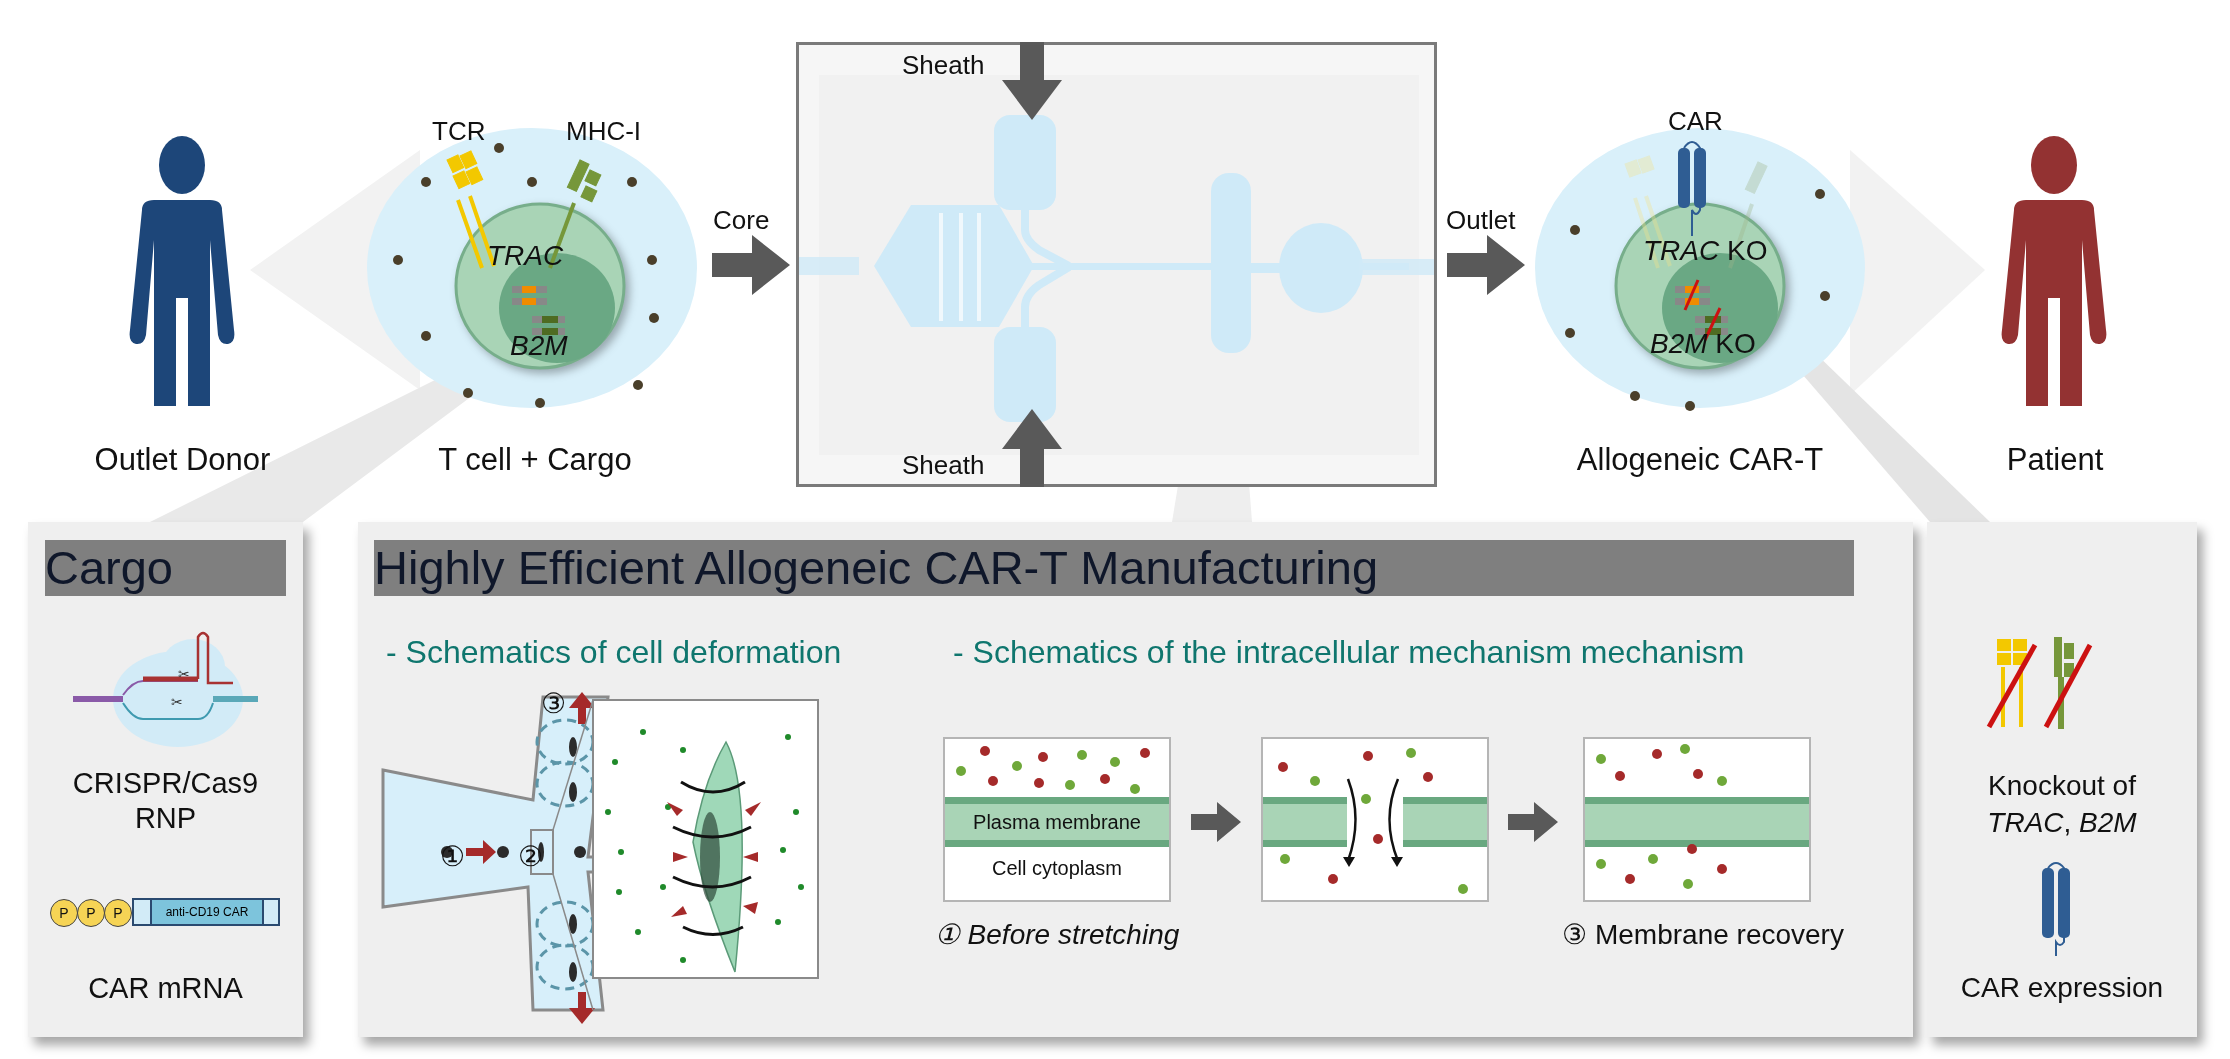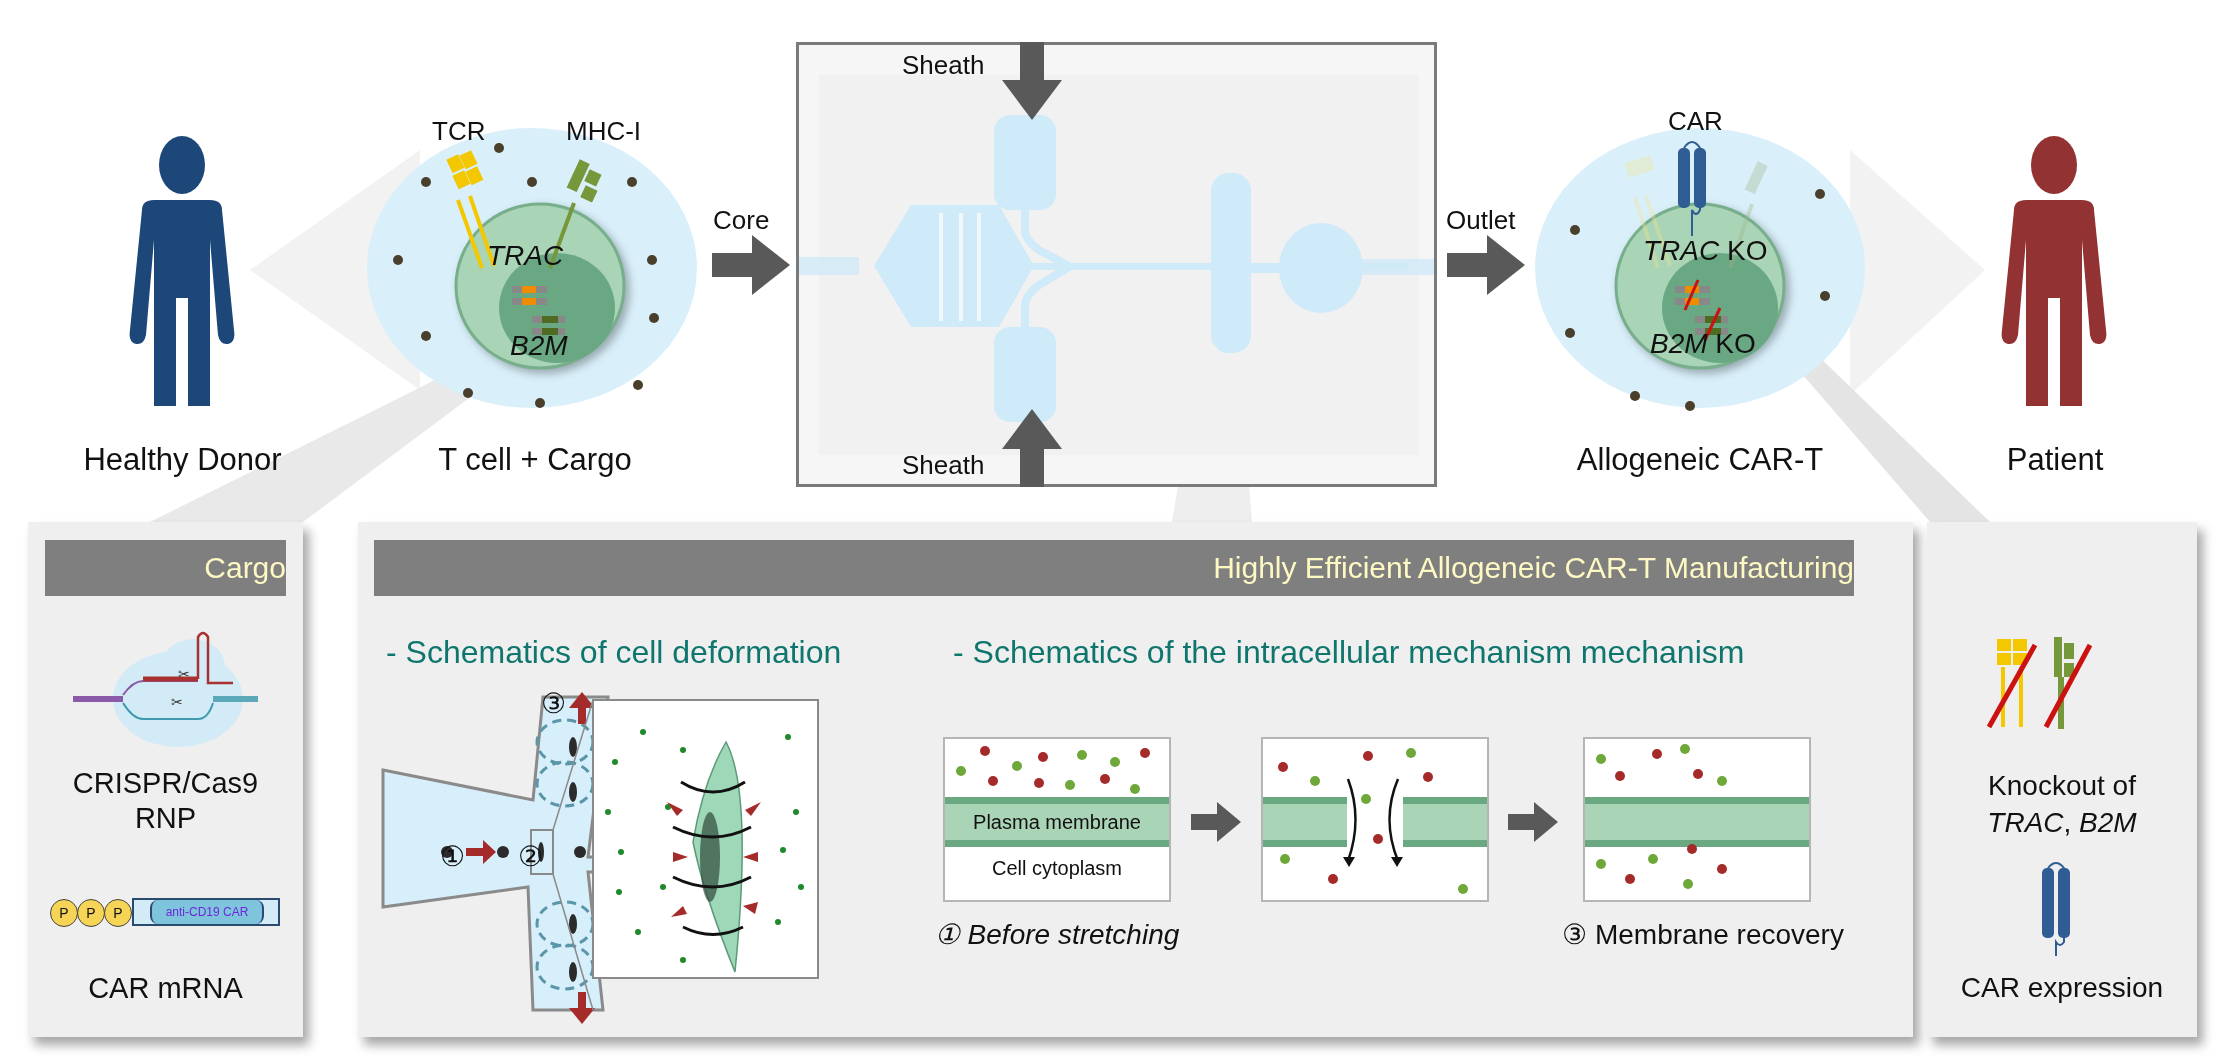--- a/index.html
+++ b/index.html
@@ -1,21 +1,21 @@
 <!DOCTYPE html>
 <html><head>
 <meta charset="utf-8">
 <style>
   html,body{margin:0;padding:0;background:#ffffff;}
   body{width:2230px;height:1059px;position:relative;overflow:hidden;font-family:"Liberation Sans",sans-serif;color:#111;}
   .abs{position:absolute;}
   .lbl{position:absolute;font-size:31px;text-align:center;white-space:nowrap;color:#111;}
   .small-lbl{position:absolute;font-size:26px;white-space:nowrap;color:#111;}
   .panel{position:absolute;background:#efefef;box-shadow:6px 8px 10px rgba(0,0,0,0.35);}
-  .panel-head{position:absolute;background:#7f7f7f;color:#fef9c3;font-size:30px;text-align:right;line-height:60px;height:60px;}
+  .panel-head{position:absolute;background:#7f7f7f;color:#0f172a;font-size:47px;text-align:left;line-height:60px;height:60px;}
   .sub-title{position:absolute;font-size:32px;white-space:nowrap;color:#0f766e;}
   .step-box{position:absolute;background:#fff;border:2px solid #b5b5b5;box-sizing:border-box;overflow:hidden;}
   .membrane{position:absolute;left:0;right:0;background:#a9d4b6;border-top:7px solid #69a880;border-bottom:7px solid #69a880;}
   .step-caption{position:absolute;font-size:28px;text-align:center;white-space:nowrap;line-height:36px;color:#111;}
   svg{position:absolute;overflow:visible;}
   .ital{font-style:italic;}
 </style>
 </head>
 <body>
 
@@ -29,21 +29,21 @@
 
   <polygon points="1985,270 1850,150 1850,395" fill="#f2f2f2"></polygon>
 
   <polygon points="1790,360 1812,350 1990,522 1930,522" fill="#e4e4e4"></polygon>
 </svg>
 
 <svg width="140" height="280" style="left:112px;top:130px;">
   <ellipse cx="70" cy="35" rx="23" ry="29" fill="#1d4679"></ellipse>
   <path d="M30,80 Q30,70 42,70 L98,70 Q110,70 110,80 L122,200 Q124,212 116,214 Q108,215 106,205 L98,110 L98,276 L76,276 L76,168 L64,168 L64,276 L42,276 L42,110 L34,205 Q32,215 24,214 Q16,212 18,200 Z" fill="#1d4679"></path>
 </svg>
-<div class="lbl" style="left:60px;top:442px;width:245px;">Healthy Donor</div>
+<div class="lbl" style="left:60px;top:442px;width:245px;">Outlet Donor</div>
 
 <svg width="340" height="300" style="left:362px;top:118px;">
   <ellipse cx="170" cy="150" rx="165" ry="140" fill="#d9f0fa"></ellipse>
 
   <g fill="#4a3f2a">
     <circle cx="64" cy="64" r="5"></circle>
       <circle cx="170" cy="64" r="5"></circle>
       <circle cx="270" cy="64" r="5"></circle>
     <circle cx="36" cy="142" r="5"></circle>
       <circle cx="290" cy="142" r="5"></circle>
@@ -217,21 +217,21 @@
     <text x="105" y="52" font-size="14" fill="#333" font-family="Liberation Sans, sans-serif">✂</text>
     <text x="98" y="80" font-size="14" fill="#333" font-family="Liberation Sans, sans-serif">✂</text>
   </svg>
   <div class="lbl" style="left:0;top:245px;width:275px;font-size:29px;">CRISPR/Cas9</div>
   <div class="lbl" style="left:0;top:280px;width:275px;font-size:29px;">RNP</div>
   <div class="abs" style="left:22px;top:376px;width:232px;height:30px;">
     <span style="position:absolute;left:0;top:1px;width:26px;height:26px;border-radius:50%;background:#f6d455;border:1.5px solid #444;font-size:14px;text-align:center;line-height:26px;">P</span>
     <span style="position:absolute;left:27px;top:1px;width:26px;height:26px;border-radius:50%;background:#f6d455;border:1.5px solid #444;font-size:14px;text-align:center;line-height:26px;">P</span>
     <span style="position:absolute;left:54px;top:1px;width:26px;height:26px;border-radius:50%;background:#f6d455;border:1.5px solid #444;font-size:14px;text-align:center;line-height:26px;">P</span>
     <div style="position:absolute;left:82px;top:0;width:148px;height:28px;border:2px solid #2a4a70;background:#d2ebf7;box-sizing:border-box;">
-      <div style="position:absolute;left:16px;top:0;width:110px;height:24px;background:#7dc4dc;border-left:2px solid #2a4a70;border-right:2px solid #2a4a70;font-size:12px;text-align:center;line-height:24px;color:#6d28d9;border-radius:8px;">anti-CD19 CAR</div>
+      <div style="position:absolute;left:16px;top:0;width:110px;height:24px;background:#7dc4dc;border-left:2px solid #2a4a70;border-right:2px solid #2a4a70;font-size:12px;text-align:center;line-height:24px;color:#000000;">anti-CD19 CAR</div>
     </div>
   </div>
   <div class="lbl" style="left:0;top:450px;width:275px;font-size:29px;">CAR mRNA</div>
 </div>
 
 <div class="panel" style="left:358px;top:522px;width:1555px;height:515px;">
   <div class="panel-head" style="left:16px;top:18px;width:1480px;height:56px;line-height:56px;">Highly Efficient Allogeneic CAR-T Manufacturing</div>
   <div class="sub-title" style="left:28px;top:112px;">- Schematics of cell deformation</div>
   <div class="sub-title" style="left:595px;top:112px;">- Schematics of the intracellular mechanism mechanism</div>
 

